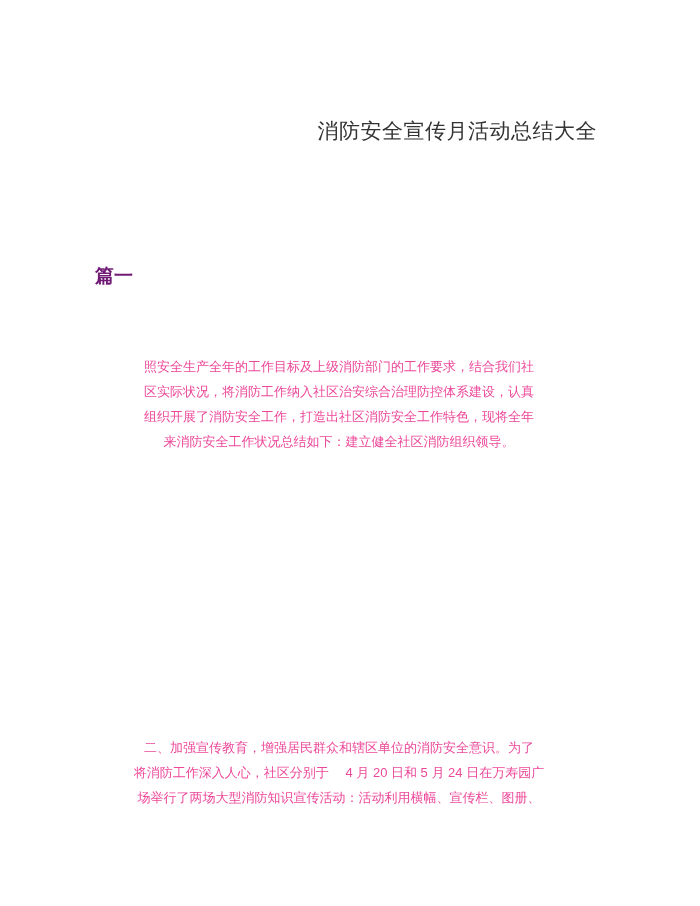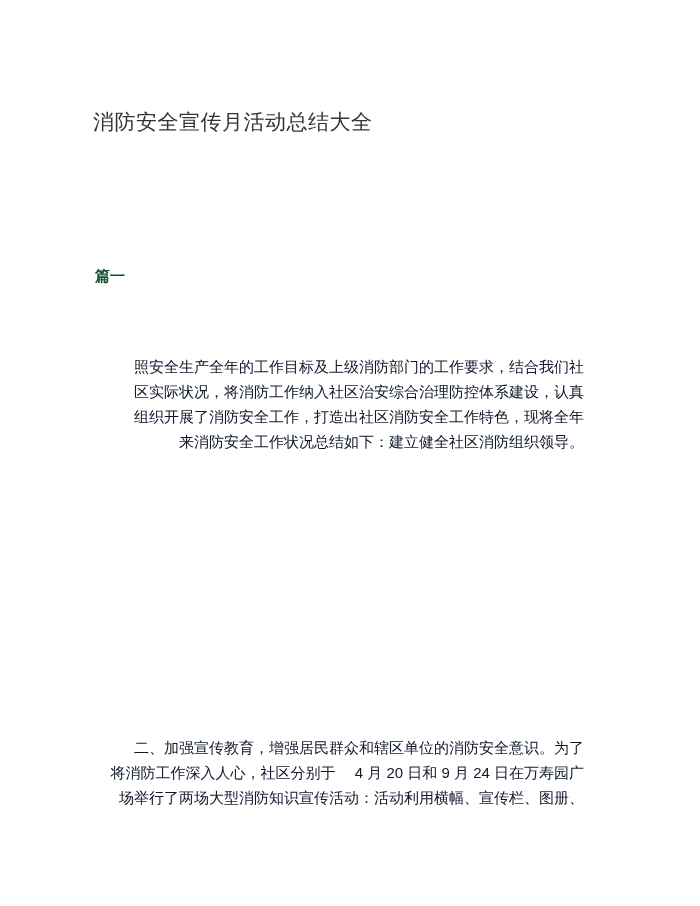--- a/index.html
+++ b/index.html
@@ -14,61 +14,62 @@
     background: #ffffff;
     overflow: hidden;
     font-family: "Liberation Sans", sans-serif;
     color: #333333;
   }
   .doc-title {
     position: absolute;
     top: 108px;
     left: 93px;
     width: 494px;
-    margin: 0;
-    text-align: left;
+    margin: 10px;
+    text-align: right;
     font-size: 21px;
     font-weight: 400;
     line-height: 27px;
     color: #333333;
     letter-spacing: 0.5px;
+    font-family: Liberation Serif, serif;
   }
   .section-heading {
     position: absolute;
     top: 263px;
     left: 95px;
-    font-size: 15px;
+    font-size: 19px;
     font-weight: 700;
     line-height: 25px;
-    color: #14532d;
+    color: #701a75;
   }
   .paragraph {
     position: absolute;
     left: 94px;
     width: 490px;
-    font-size: 15px;
+    font-size: 13px;
     line-height: 25px;
-    color: #0f172a;
+    color: #ec4899;
     white-space: pre-line; 
-    text-align: right;
+    text-align: center;
   }
   .p1 { top: 354px; }
   .p2 { top: 523px; }
   .p3 { top: 735px; }
 </style>
 </head>
 <body>
 
 <div class="page">
   <h1 class="doc-title">消防安全宣传月活动总结大全</h1>
 
   <div class="section-heading">篇一</div>
 
   <div class="paragraph p1">照安全生产全年的工作目标及上级消防部门的工作要求，结合我们社
 区实际状况，将消防工作纳入社区治安综合治理防控体系建设，认真
 组织开展了消防安全工作，打造出社区消防安全工作特色，现将全年
 来消防安全工作状况总结如下：建立健全社区消防组织领导。</div>
 
 
   <div class="paragraph p3">二、加强宣传教育，增强居民群众和辖区单位的消防安全意识。为了
-将消防工作深入人心，社区分别于　 4 月 20 日和 9 月 24 日在万寿园广
+将消防工作深入人心，社区分别于　 4 月 20 日和 5 月 24 日在万寿园广
 场举行了两场大型消防知识宣传活动：活动利用横幅、宣传栏、图册、</div>
 </div>
 
 </body></html>

